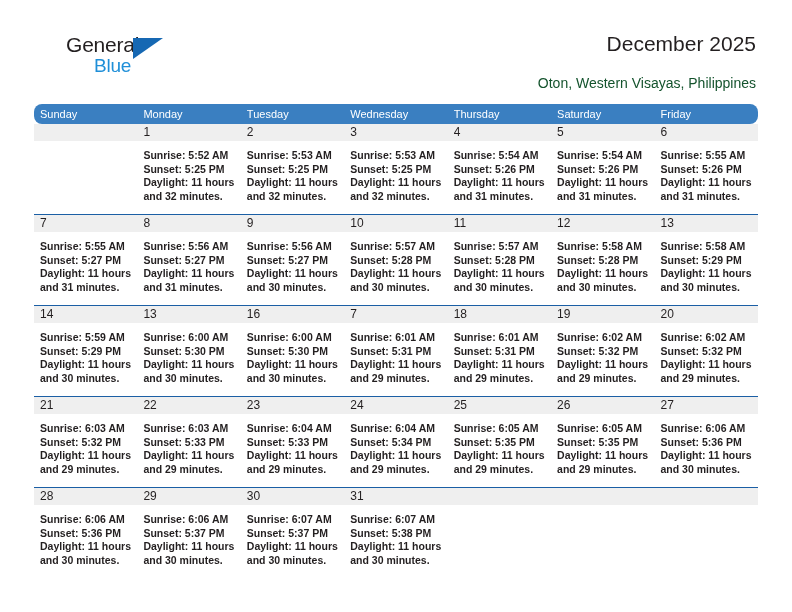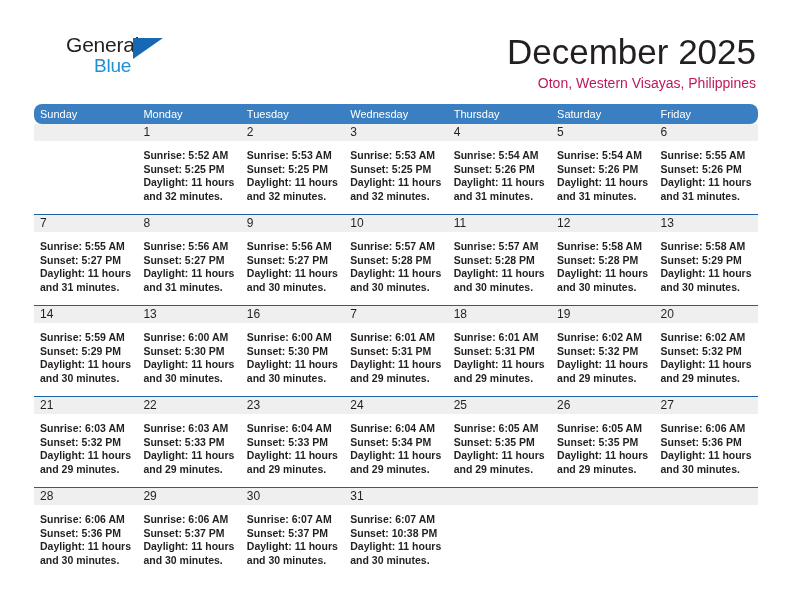--- a/index.html
+++ b/index.html
@@ -60,32 +60,32 @@
     top: 22px;
     font-size: 19px;
     letter-spacing: -0.2px;
     color: #1f8fd8;
     font-family: "Liberation Sans", sans-serif;
   }
   .title {
     position: absolute;
     right: 36px;
     top: 32px;
-    font-size: 35px;
+    font-size: 21px;
     color: #231f20;
     text-align: right;
     white-space: nowrap;
     font-weight: normal;
   }
   .subtitle {
     position: absolute;
     right: 36px;
     top: 75px;
     font-size: 14px;
-    color: #be185d;
+    color: #14532d;
     text-align: right;
     white-space: nowrap;
   }
 
   
   .calendar {
     position: absolute;
     left: 34px;
     top: 104px;
     width: 724px;
@@ -448,21 +448,21 @@
               <div>Sunrise: 6:07 AM</div>
               <div>Sunset: 5:37 PM</div>
               <div>Daylight: 11 hours</div>
               <div>and 30 minutes.</div>
             </div>
           </div>
           <div class="day">
             <div class="day-num-band">31</div>
             <div class="day-body">
               <div>Sunrise: 6:07 AM</div>
-              <div>Sunset: 10:38 PM</div>
+              <div>Sunset: 5:38 PM</div>
               <div>Daylight: 11 hours</div>
               <div>and 30 minutes.</div>
             </div>
           </div>
           <div class="day">
             <div class="day-num-band"></div>
           </div>
           <div class="day">
             <div class="day-num-band"></div>
           </div>

